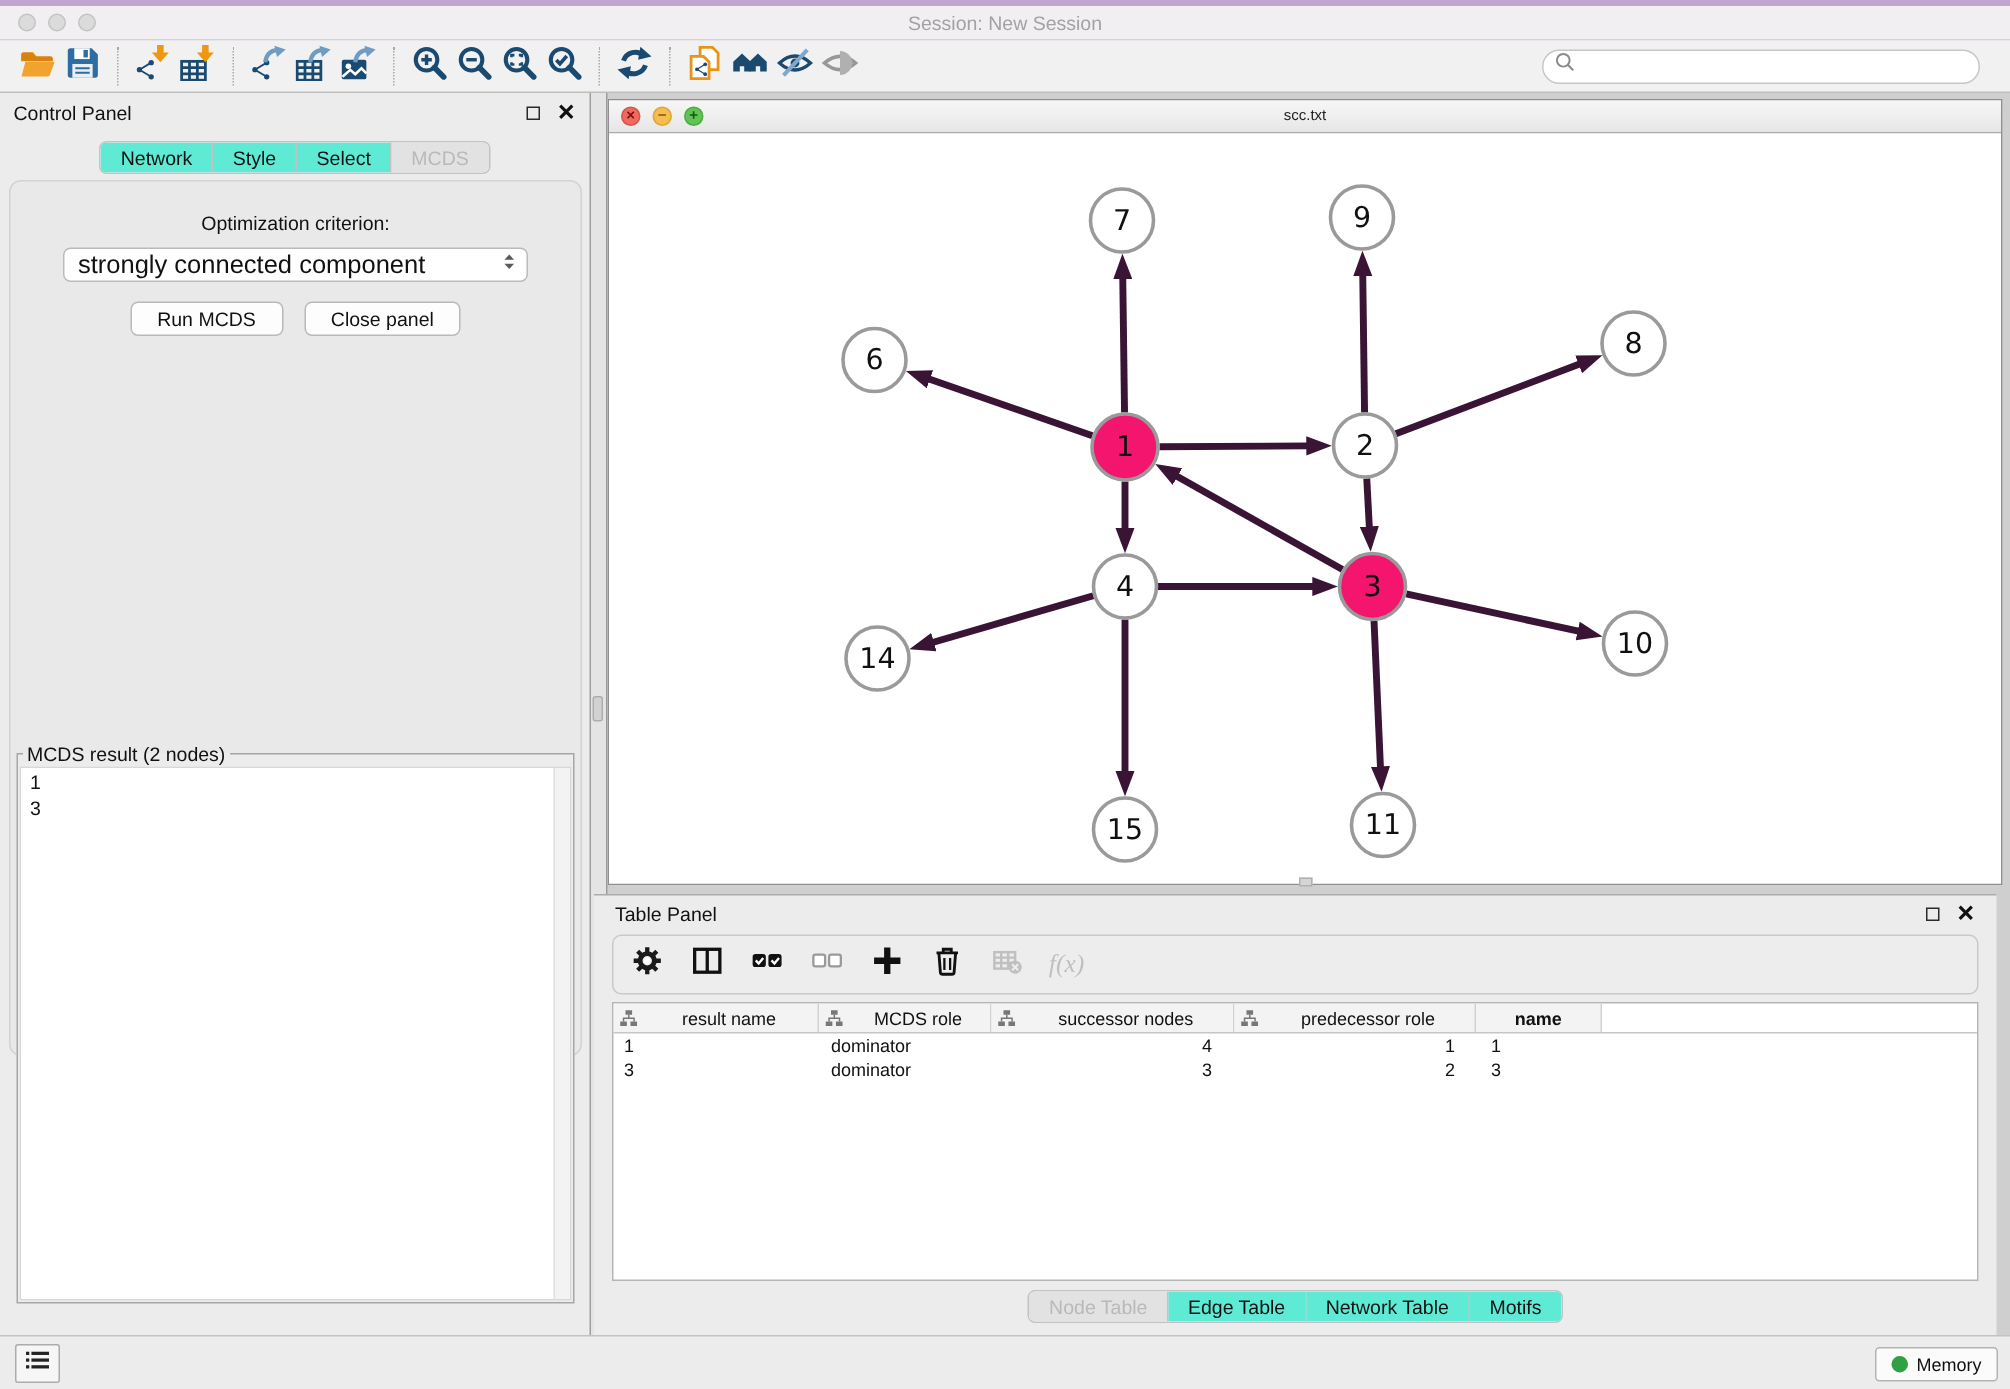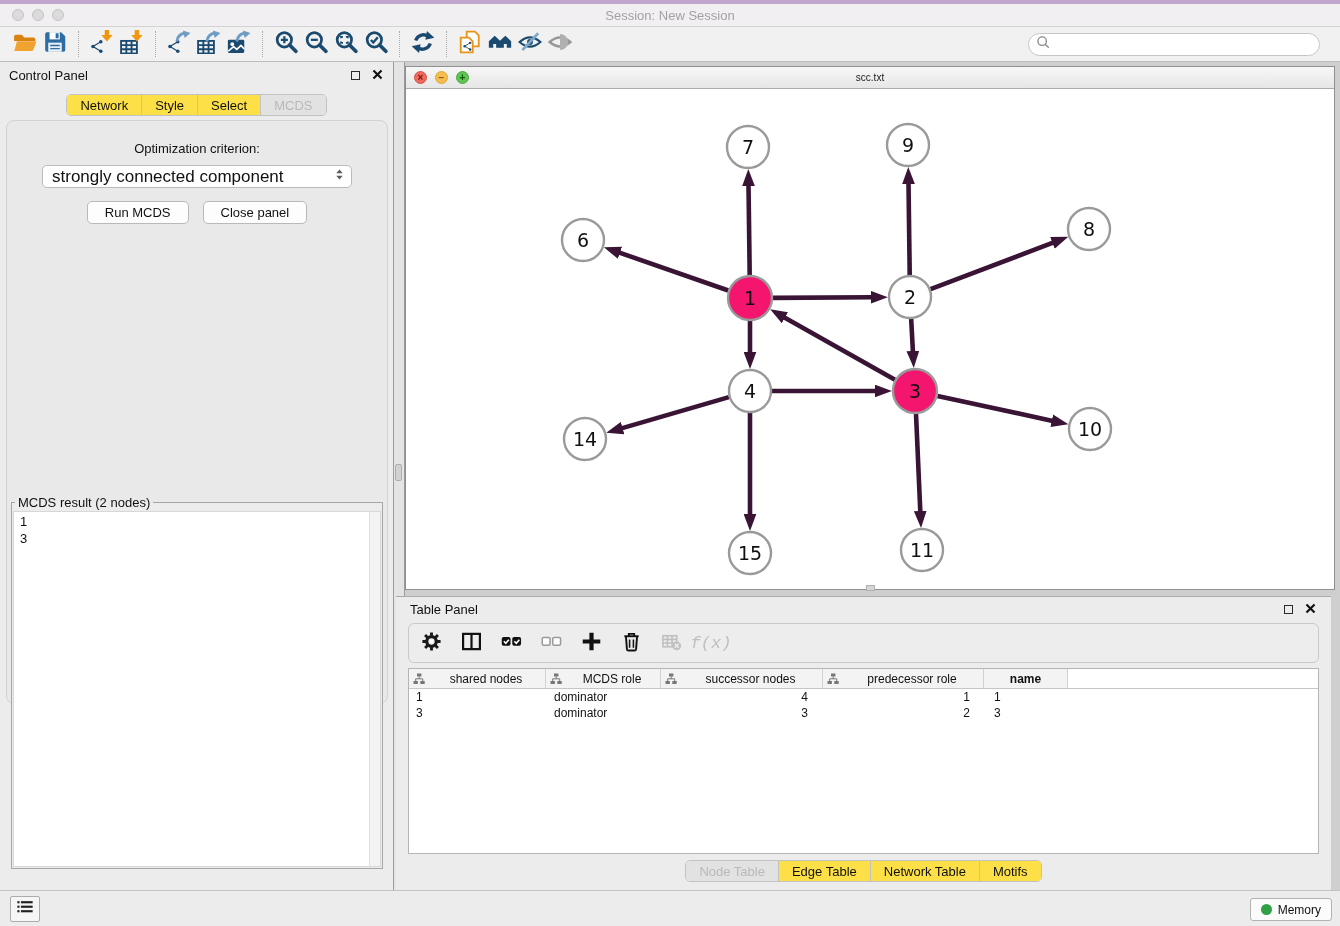--- a/index.html
+++ b/index.html
@@ -33,21 +33,21 @@
   
   .control-panel{position:absolute;left:0;top:0;width:394px;height:828px;background:#ECECEC;
                  border-right:1px solid #9E9E9E}
   .panel-head{height:26px;display:flex;align-items:center;padding:0 9px;font-size:13px}
   .panel-head .title{flex:1}
   .wicon{width:14px;height:14px;display:flex;align-items:center;justify-content:center;margin-left:8px}
   .float-box{width:9px;height:9px;border:1.6px solid #2A2A2A}
   .x-glyph svg{width:11px;height:11px}
 
   .seg{display:inline-flex;border:1px solid #C2C2C2;border-radius:5px;overflow:hidden;background:#fff;height:22px}
-  .seg .tab{padding:0 13px;font-size:13px;display:flex;align-items:center;border-right:1px solid #C2C2C2;background:#fde047;color:#111;cursor:default}
+  .seg .tab{padding:0 13px;font-size:13px;display:flex;align-items:center;border-right:1px solid #C2C2C2;background:#5eead4;color:#111;cursor:default}
   .seg .tab:last-child{border-right:none}
   .seg .tab.selected{background:#E2E2E2;color:#B9B9B9}
   .cp-tabs{position:absolute;left:0;top:32px;width:100%;text-align:center}
 
   .cp-card{position:absolute;left:6px;top:58px;width:382px;height:584px;background:#E9E9E9;
            border:1px solid #D2D2D2;border-radius:8px}
   .opt-label{margin-top:20px;text-align:center;font-size:13px}
   .criterion{margin:9px auto 0;width:310px;height:23px;background:#fff;border:1px solid #BBB;
              border-radius:5px;display:flex;align-items:center;padding:0 4px 0 9px;font-size:17px}
   .criterion .val{flex:1}
@@ -83,21 +83,21 @@
 
   
   .table-panel{position:absolute;left:396px;top:534px;width:935px;height:294px;background:#ECECEC;border-top:1px solid #ABABAB}
   .tp-head{height:25px;display:flex;align-items:center;padding:0 14px;font-size:13px}
   .tp-head .title{flex:1}
   .tp-toolbar{margin:1px 12px 0;height:40px;border:1px solid #C9C9C9;border-radius:6px;background:#EDEDED;
               display:flex;align-items:center;padding:0 10px;gap:16px}
   .tp-toolbar .tbtn{width:24px}
   .tp-toolbar .tbtn svg{width:21px;height:21px}
   .tp-toolbar .tbtn.disabled{opacity:.55}
-  .fx-label{font-family:Liberation Mono, monospace;font-style:italic;font-size:17px;color:#9A9A9A}
+  .fx-label{font-family:Liberation Serif, serif;font-style:italic;font-size:17px;color:#9A9A9A}
 
   .dtable{position:relative;margin:5px 12px 0;width:911px;height:186px;background:#fff;border:1px solid #B5B5B5;overflow:hidden}
   .thead{display:flex;height:20px;border-bottom:1px solid #C6C6C6}
   .th{background:#F3F3F3;border-right:1px solid #D2D2D2;display:flex;align-items:center;font-size:12px;padding:0 2px}
   .th svg{width:12px;height:12px;margin:0 2px 0 4px;flex:none}
   .th .lbl{flex:1;text-align:center}
   .trow{display:flex;height:16px;font-size:12px;align-items:center}
   .td{overflow:hidden;white-space:nowrap}
   .c0{width:137px;padding-left:7px}
   .c1{width:115px;padding-left:8px}
@@ -493,21 +493,21 @@
       <div class="thead" id="t-head">
           <div class="th c0" style="padding: 0px;">
             <span style="display:flex">
               <svg viewBox="0 0 12 12">
                 <rect x="4" y="0.5" width="4.4" height="3" fill="#777"></rect>
                 <rect x="0.5" y="8" width="4.4" height="3" fill="#777"></rect>
                 <rect x="7.3" y="8" width="4.4" height="3" fill="#777"></rect>
                 <path d="M6.2,3.5 V5.8 M2.7,8 V5.8 h7 V8" stroke="#777" stroke-width="1" fill="none"></path>
               </svg>
             </span>
-            <span class="lbl">shared nodes</span>
+            <span class="lbl">result name</span>
           </div>
           <div class="th c1" style="padding: 0px;">
             <span style="display:flex">
               <svg viewBox="0 0 12 12">
                 <rect x="4" y="0.5" width="4.4" height="3" fill="#777"></rect>
                 <rect x="0.5" y="8" width="4.4" height="3" fill="#777"></rect>
                 <rect x="7.3" y="8" width="4.4" height="3" fill="#777"></rect>
                 <path d="M6.2,3.5 V5.8 M2.7,8 V5.8 h7 V8" stroke="#777" stroke-width="1" fill="none"></path>
               </svg>
             </span>

